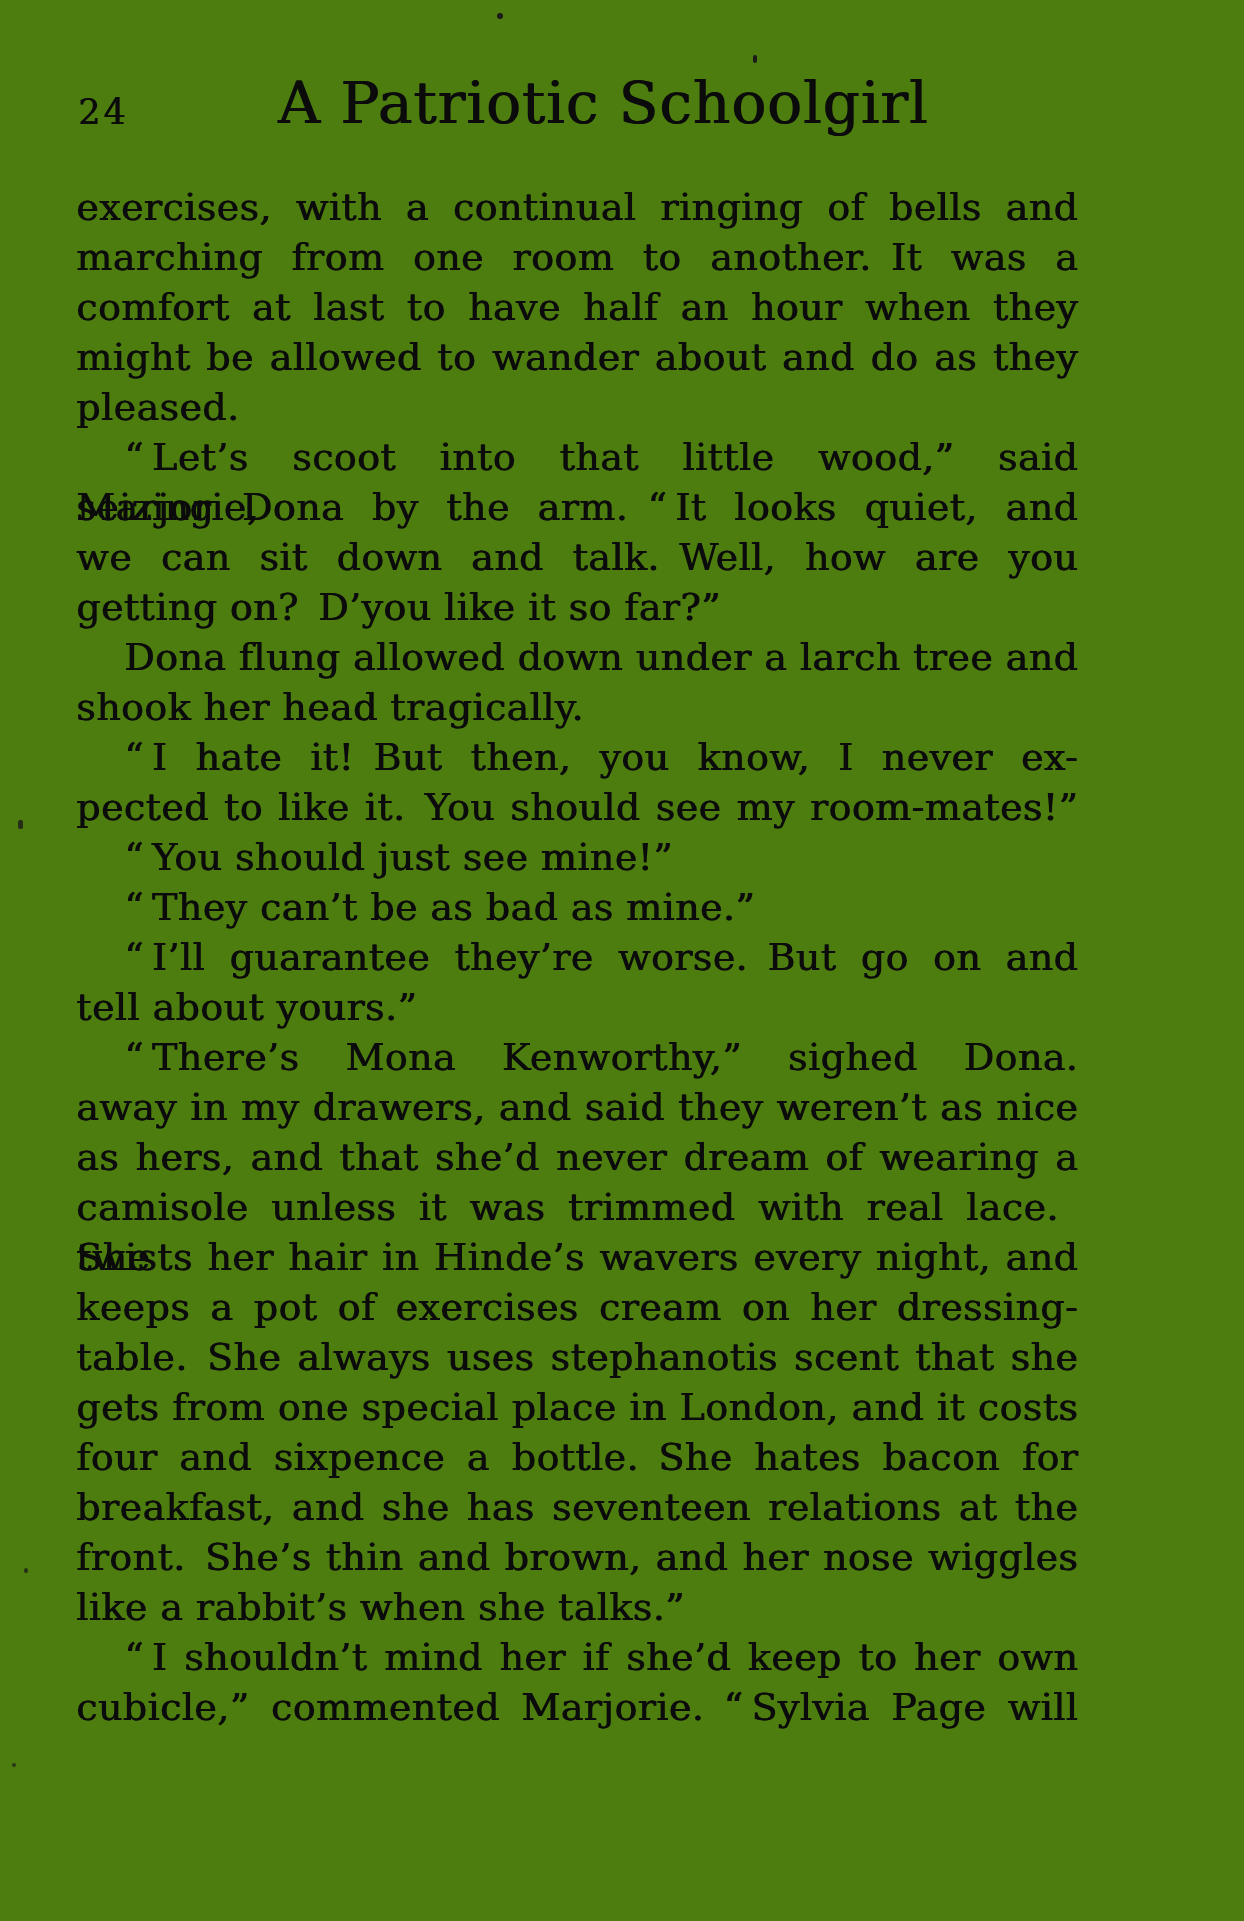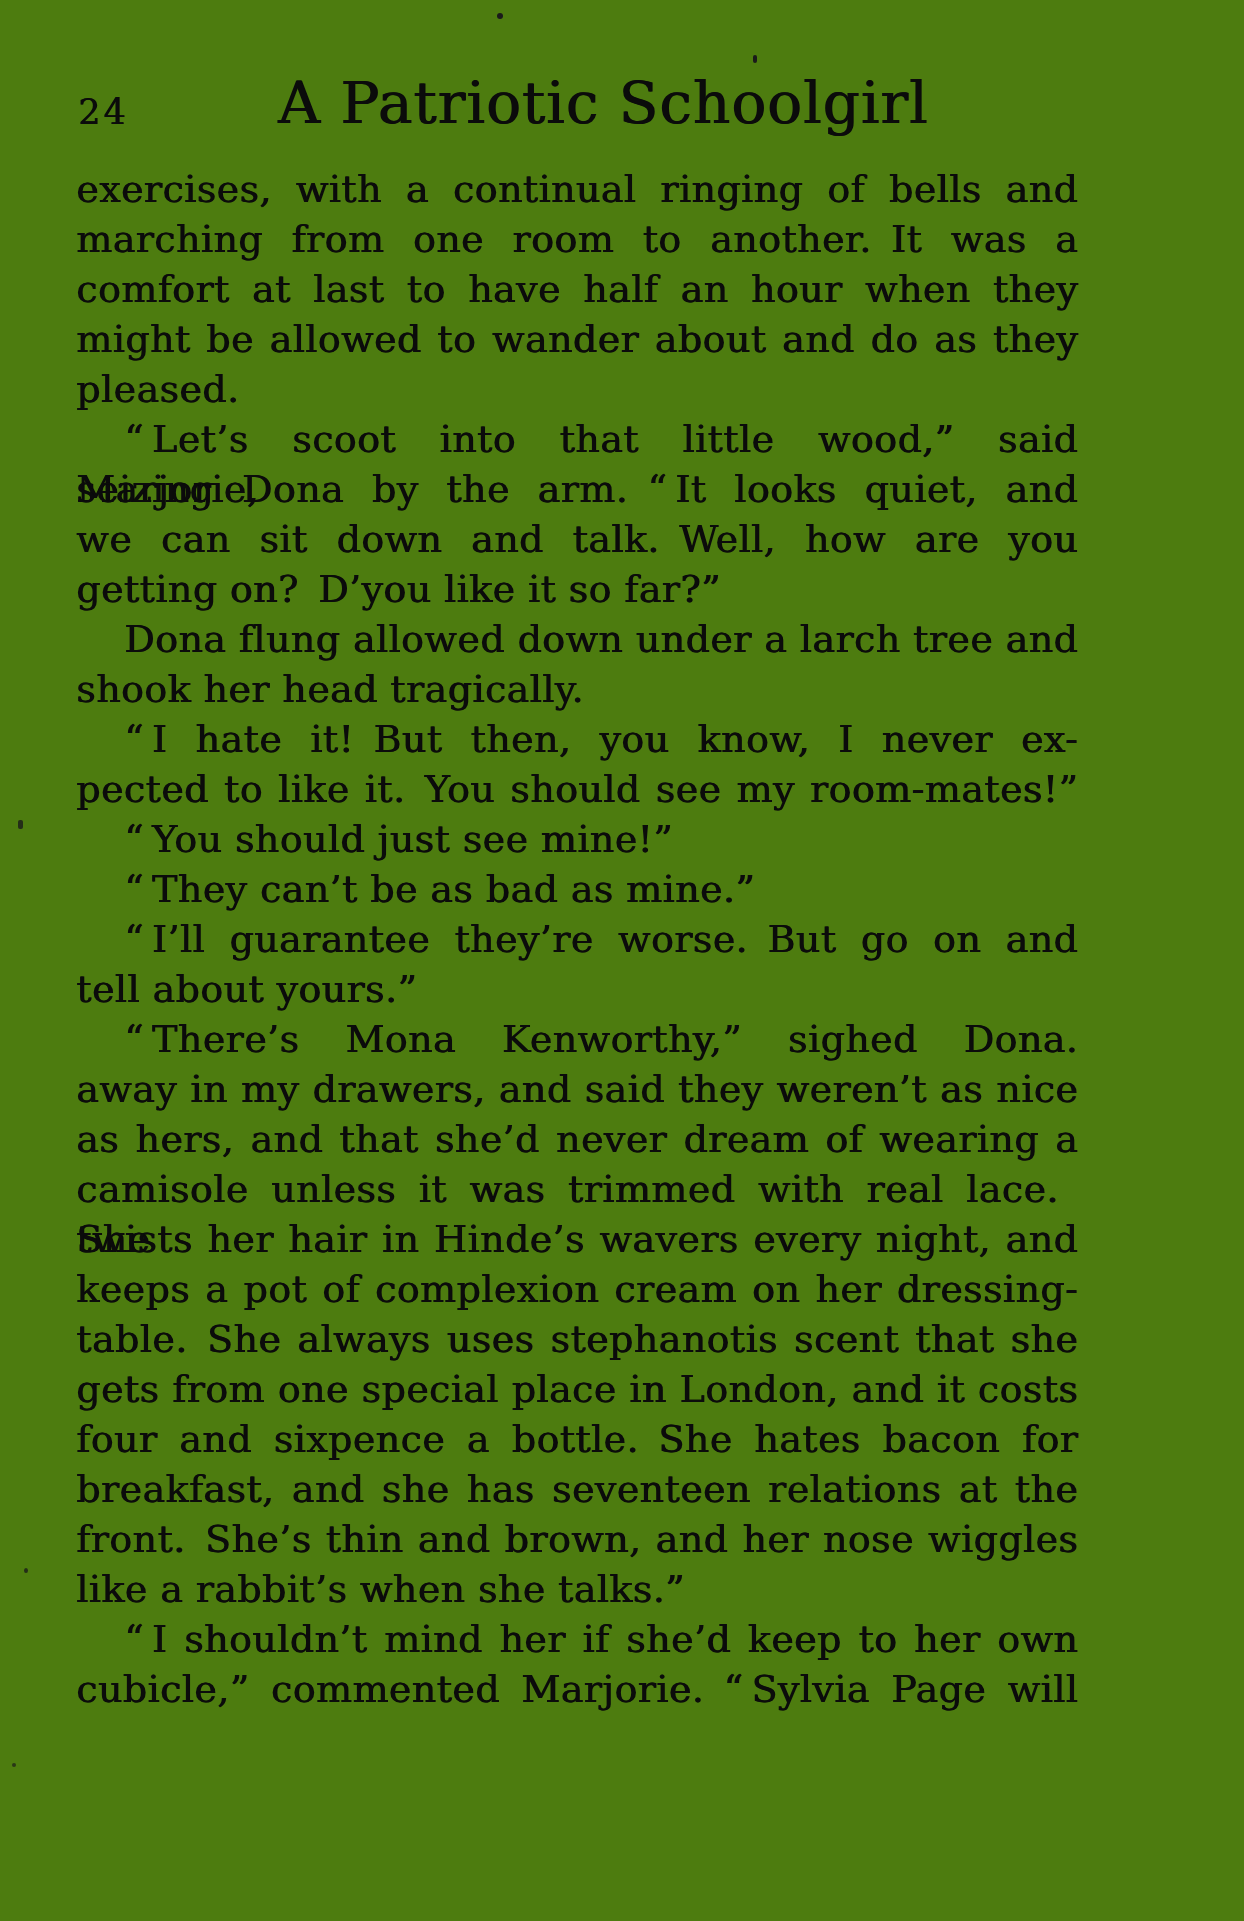--- a/index.html
+++ b/index.html
@@ -34,21 +34,21 @@
     font-weight: normal;
     line-height: 70px;
     text-align: center;
     transform: translateX(18px);
     letter-spacing: 1px;
     text-shadow: 1px 0.4px 0 #0b0b0b;
   }
   .page-text {
     position: absolute;
     left: 76px;
-    top: 164px;
+    top: 182px;
     width: 1002px;
     font-size: 38px;
     line-height: 50px;
     letter-spacing: 0.4px;
     text-shadow: 0.8px 0.3px 0 #0b0b0b;
   }
   .line {
     height: 50px;
     text-align: left;
   }
@@ -93,21 +93,21 @@
       <div class="line full">pected to like it. You should see my room-mates!”</div>
       <div class="line indent">“ You should just see mine!”</div>
       <div class="line indent">“ They can’t be as bad as mine.”</div>
       <div class="line indent full">“ I’ll guarantee they’re worse. But go on and</div>
       <div class="line">tell about yours.”</div>
       <div class="line indent full">“ There’s Mona Kenworthy,” sighed Dona.</div>
       <div class="line full">away in my drawers, and said they weren’t as nice</div>
       <div class="line full">as hers, and that she’d never dream of wearing a</div>
       <div class="line full">camisole unless it was trimmed with real lace. She</div>
       <div class="line full">twists her hair in Hinde’s wavers every night, and</div>
-      <div class="line full">keeps a pot of complexion cream on her dressing-</div>
+      <div class="line full">keeps a pot of exercises cream on her dressing-</div>
       <div class="line full">table. She always uses stephanotis scent that she</div>
       <div class="line full">gets from one special place in London, and it costs</div>
       <div class="line full">four and sixpence a bottle. She hates bacon for</div>
       <div class="line full">breakfast, and she has seventeen relations at the</div>
       <div class="line full">front. She’s thin and brown, and her nose wiggles</div>
       <div class="line">like a rabbit’s when she talks.”</div>
       <div class="line indent full">“ I shouldn’t mind her if she’d keep to her own</div>
       <div class="line full">cubicle,” commented Marjorie. “ Sylvia Page will</div>
     </main>
 

